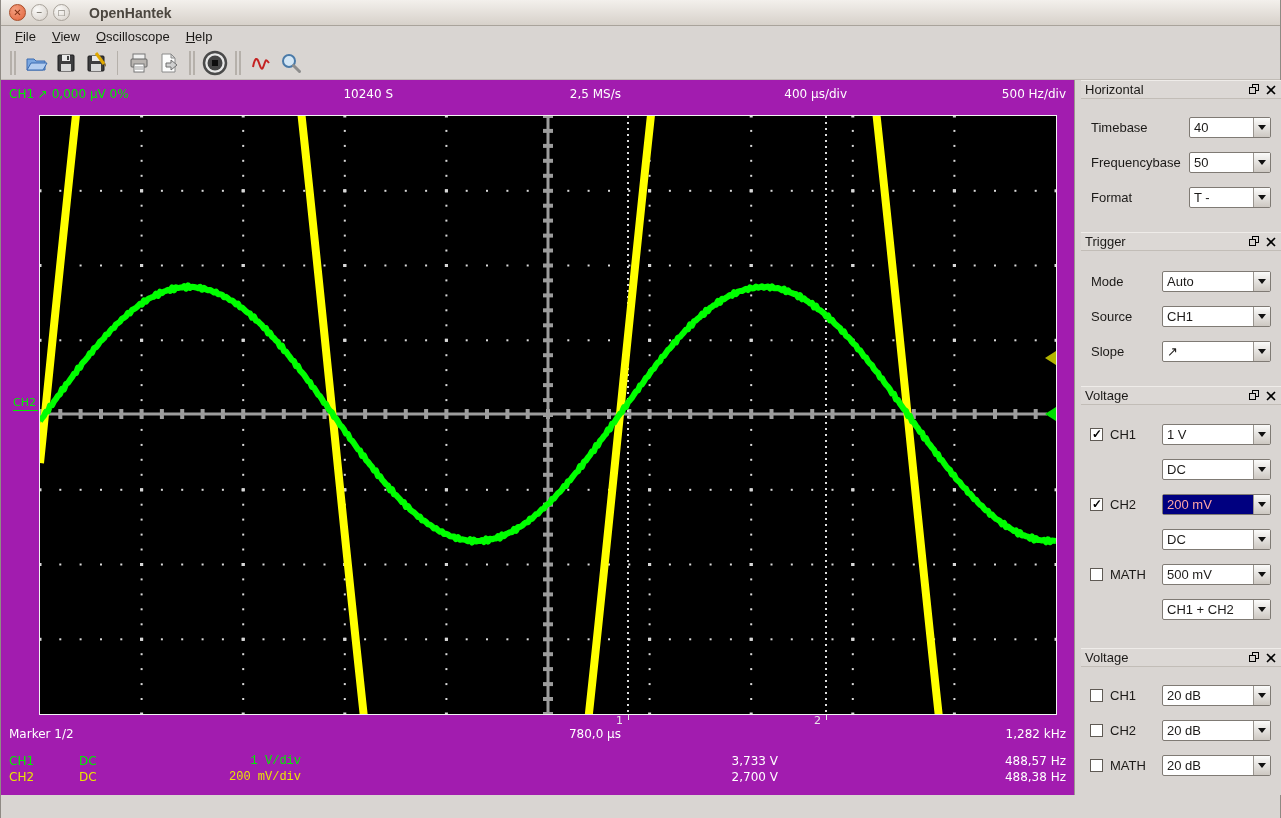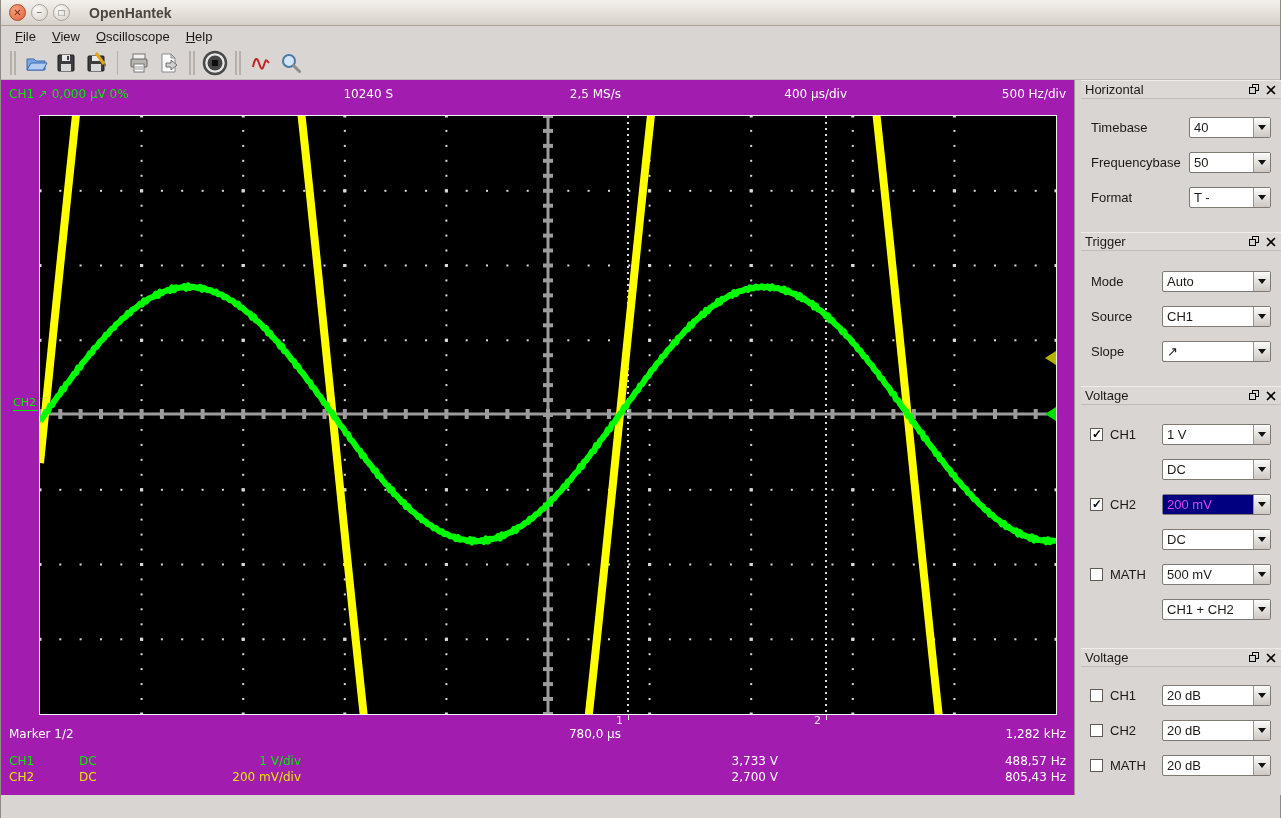--- a/index.html
+++ b/index.html
@@ -41,35 +41,35 @@
   .ch2-scope-label { position:absolute; left:12px; top:316px; color:#00ef00; font-family:"DejaVu Sans", sans-serif; font-size:11px; border-bottom:1px solid #00ef00; padding:0 2px 1px 0; }
 
   .mlabel { position:absolute; top:634px; width:14px; text-align:right; color:#e8e8e8; font-family:"DejaVu Sans", sans-serif; font-size:11px; }
   .mtick { position:absolute; top:635px; width:1px; height:5px; background:#e8e8e8; }
 
   .markerrow { top:647px; height:24px; }
   .chrow1 { top:674px; height:16px; }
   .chrow2 { top:690px; height:16px; }
   .g { color:#00ee00; } .y { color:#e8e800; }
   .r392 { right:681px; text-align:right; } .r620 { right:453px; } .r846 { right:227px; } .r1065 { right:8px; }
-  .c-name { left:8px; } .c-coup { left:78px; } .c-gain { right:773px; } .c-amp { right:296px;margin-left:48px; } .c-freq { right:8px; }
+  .c-name { left:8px; } .c-coup { left:78px; } .c-gain { right:773px;font-family:Liberation Mono, monospace; } .c-amp { right:296px;margin-left:48px; } .c-freq { right:8px; }
 
   
   .dockpanel { position:relative; width:201px; height:715px; background:#d9d5d2; flex:none; font-size:13px; color:#1c1a18; }
   .docker { position:absolute; left:0; right:0; }
   .dock-title { position:relative; height:19px; background:#dcd8d5; border-top:1px solid #efece9; border-bottom:1px solid #c2bdb7; display:flex; align-items:center; padding:0 4px; }
   .dock-title .t { flex:1; font-size:13px; }
   .dock-ic { width:14px; height:13px; display:flex; align-items:center; justify-content:center; margin-left:3px; }
   .drow { position:absolute; left:0; right:0; height:21px; }
   .dlabel { position:absolute; left:10px; top:3px; }
   .combo { position:absolute; top:0; height:21px; background:#fff; border:1px solid #7f7a74; border-radius:2px; display:flex; }
   .combo .txt { flex:1; font-size:13px; padding:2px 0 0 4px; overflow:hidden; white-space:nowrap; }
   .combo .btn { width:17px; border-left:1px solid #9a958f; background:linear-gradient(#fbfbfa,#cdc8c2); display:flex; align-items:center; justify-content:center; }
   .combo .arr { width:0; height:0; border-left:4px solid transparent; border-right:4px solid transparent; border-top:5px solid #111; }
-  .combo.focused .txt { background:#000080; color:#d946ef; }
+  .combo.focused .txt { background:#000080; color:#fca5a5; }
   .d-horizontal .combo { left:108px; width:82px;gap:44px; }
   .d-trigger .combo, .d-voltage .combo, .d-spectrum .combo { left:81px; width:109px; }
   .cb { position:absolute; left:9px; top:4px; width:13px; height:13px; background:#fff; border:1px solid #5f5a54; }
   .cb.checked::after { content:"✓"; position:absolute; left:1px; top:-2px; font-size:12px; font-weight:bold; color:#000; }
   .cb-label { position:absolute; left:29px; top:3px; }
 
   
   .statusbar { position:absolute; left:0; bottom:0; width:1281px; height:23px; background:#d9d5d2; border-top:1px solid #b7b2ac; display:flex; align-items:center; }
   .statusbar .msg { font-size:13px; color:#111; padding-left:6px; }
 </style>
@@ -922,21 +922,21 @@
         <span class="c-coup g">DC</span>
         <span class="c-gain g">1 V/div</span>
         <span class="c-amp">3,733 V</span>
         <span class="c-freq">488,57 Hz</span>
       </div>
       <div class="srow chrow2">
         <span class="c-name y">CH2</span>
         <span class="c-coup y">DC</span>
         <span class="c-gain y">200 mV/div</span>
         <span class="c-amp">2,700 V</span>
-        <span class="c-freq">805,43 Hz</span>
+        <span class="c-freq">488,38 Hz</span>
       </div>
     </div>
 
     <div class="splitter"></div>
 
     <div class="dockpanel">
 
       <div class="docker d-horizontal" style="top:0; height:150px;">
         <div class="dock-title">
           <span class="t">Horizontal</span>

